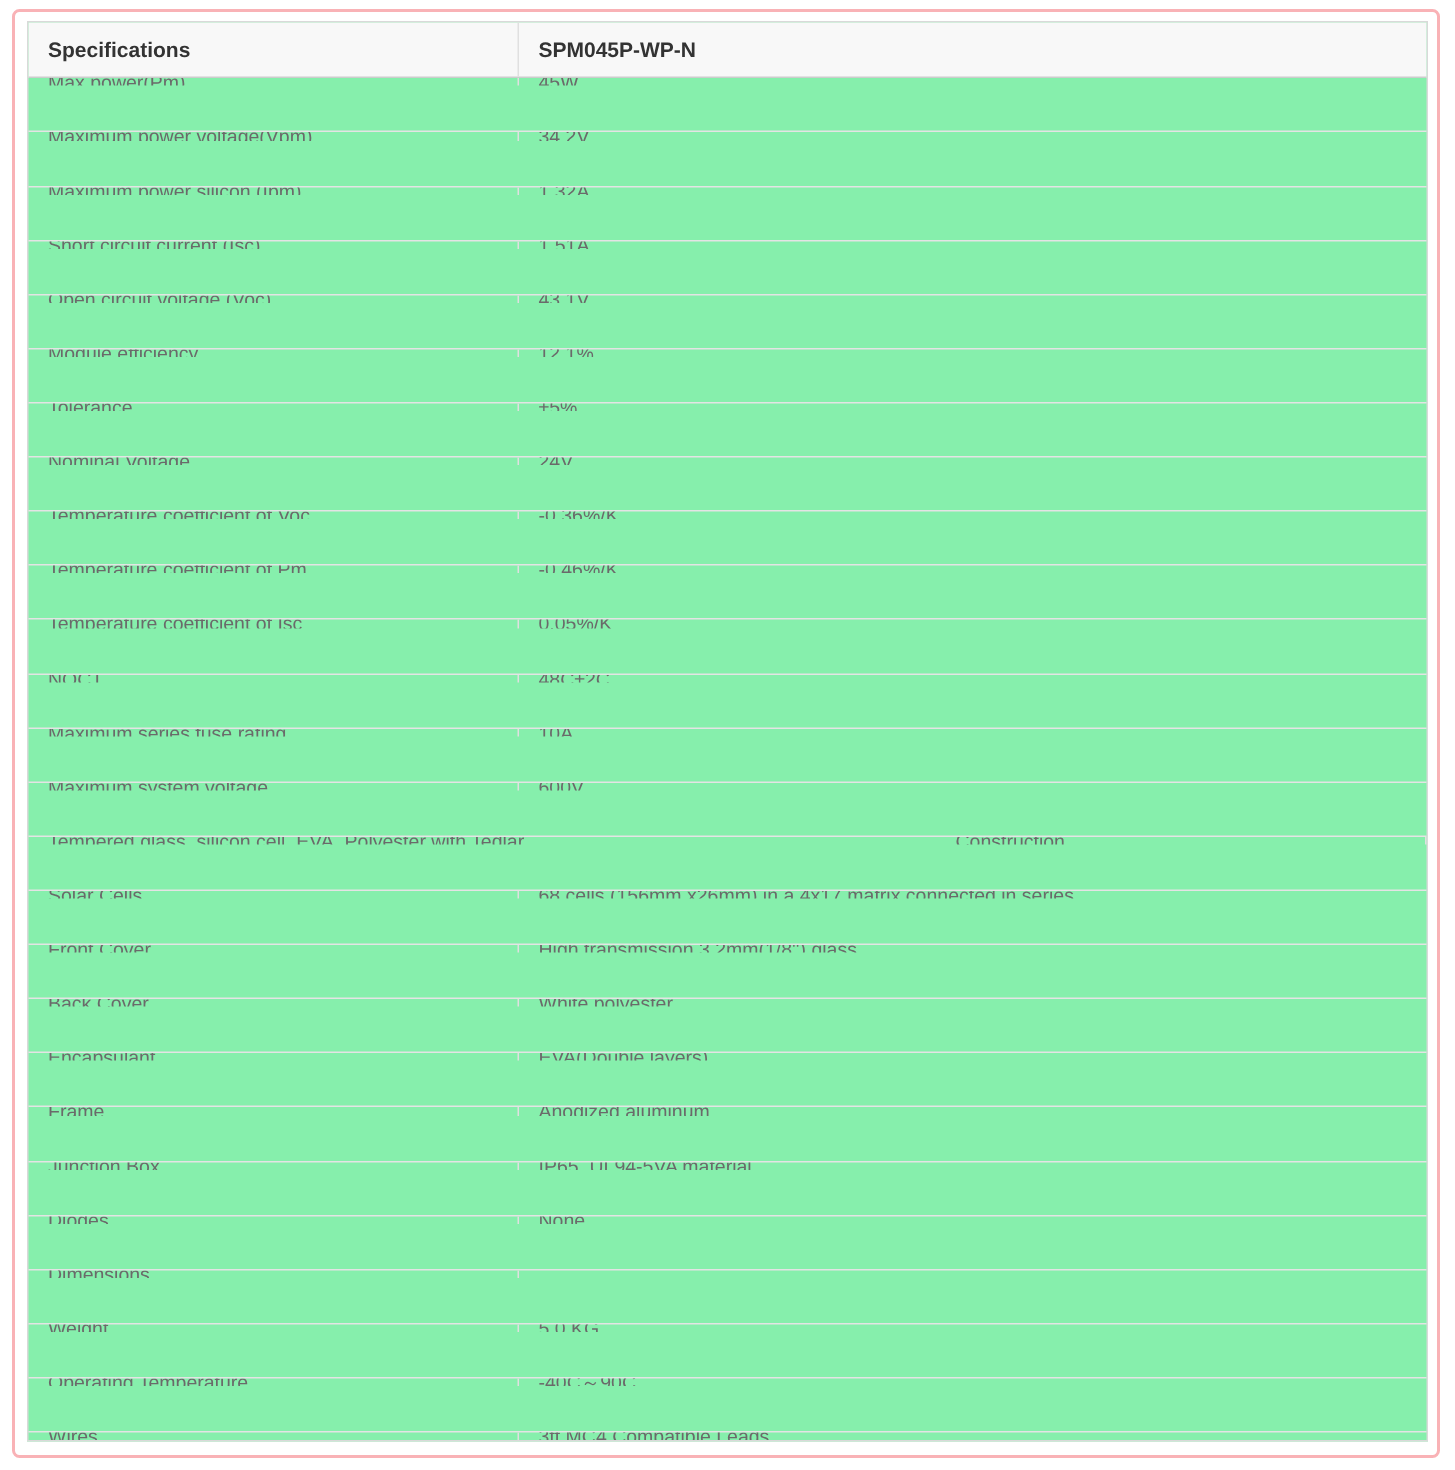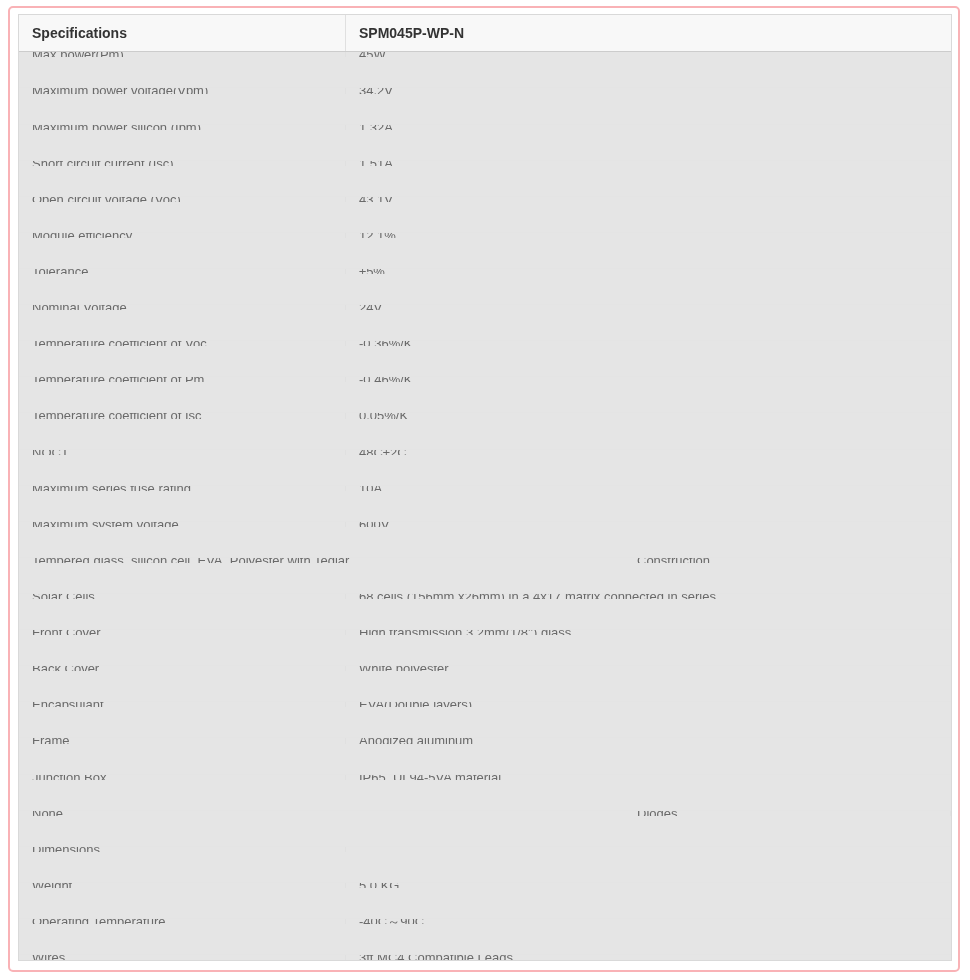--- a/index.html
+++ b/index.html
@@ -26,21 +26,21 @@
     background: #ffffff;
     padding: 6px 6px 9px 8px;
   }
   .spec-table {
     width: 100%;
     height: 100%;
     box-sizing: border-box;
     border: 1px solid #d9d9d9;
     display: flex;
     flex-direction: column;
-    background: #e5e5e5;
+    background: #86efac;
   }
   .t-row {
     display: flex;
     flex: 1 1 0;
     min-height: 0;
     align-items: stretch;
   }
   .header-row {
     background: #f8f8f8;
     border-bottom: 1px solid #cccccc;
@@ -173,22 +173,22 @@
         </div>
         <div class="t-row">
           <div class="cell label-cell">Frame</div>
           <div class="cell value-cell">Anodized aluminum</div>
         </div>
         <div class="t-row">
           <div class="cell label-cell">Junction Box</div>
           <div class="cell value-cell">IP65, UL94-5VA material</div>
         </div>
         <div class="t-row">
+          <div class="cell label-cell">Diodes</div>
           <div class="cell value-cell">None</div>
-          <div class="cell label-cell">Diodes</div>
         </div>
         <div class="t-row">
           <div class="cell label-cell">Dimensions</div>
         </div>
         <div class="t-row">
           <div class="cell label-cell">Weight</div>
           <div class="cell value-cell">5.0 KG</div>
         </div>
         <div class="t-row">
           <div class="cell label-cell">Operating Temperature</div>

